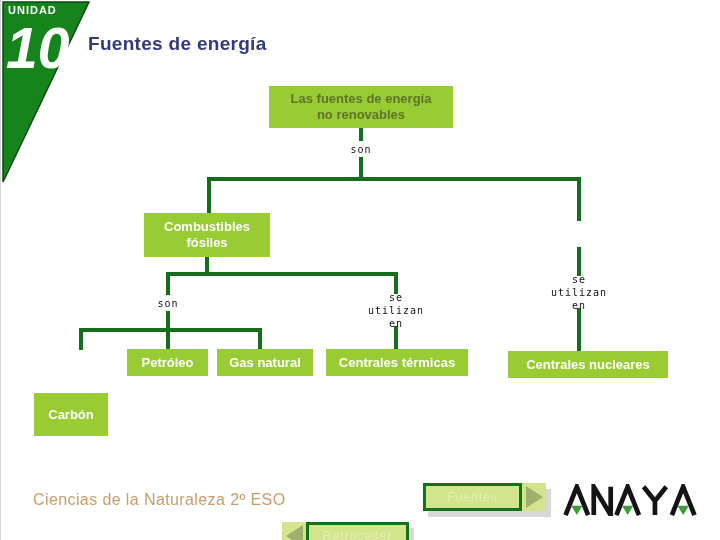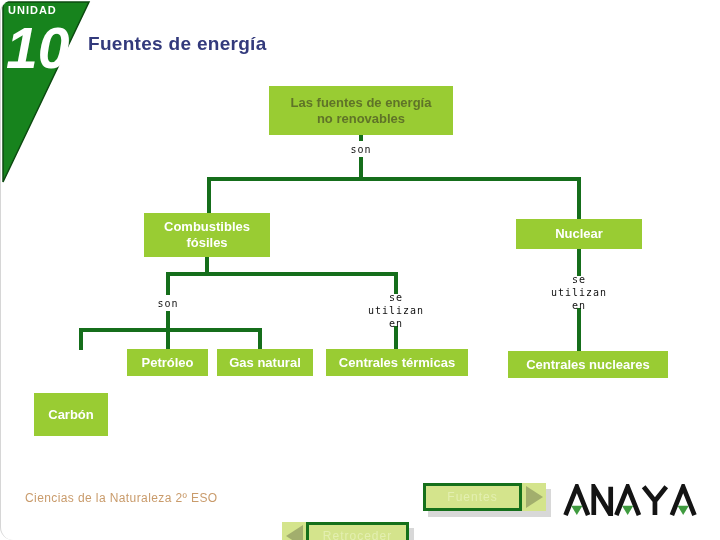--- a/index.html
+++ b/index.html
@@ -1,20 +1,19 @@
 <!DOCTYPE html>
 <html><head>
 <meta charset="utf-8">
 <style>
   html,body { margin:0; padding:0; background:#ffffff; }
   .slide {
     position:relative; width:720px; height:540px; background:#ffffff;
     font-family:"Liberation Sans", sans-serif; overflow:hidden;
     border-left:1px solid #d6d6d6;
-    border-radius:13px;
   }
   
   .hdr-svg { position:absolute; left:0; top:0; }
   .unidad {
     position:absolute; left:7px; top:4px; color:#ffffff;
     font-size:11px; font-weight:bold; letter-spacing:1px; z-index:4;
   }
   .unit-num {
     position:absolute; left:5px; top:20px; color:#ffffff;
     font-size:57px; font-weight:bold; font-style:italic; line-height:1; z-index:4;
@@ -33,21 +32,21 @@
   }
   .node.root { color:#5f7328; }
   .rel {
     position:absolute; background:#ffffff; color:#111111; z-index:3;
     font-family:"DejaVu Sans Mono", monospace; font-size:10px;
     letter-spacing:1px; line-height:13px; text-align:center;
     display:flex; flex-direction:column; align-items:center; justify-content:center;
   }
   
   .course {
-    position:absolute; left:24px; top:491px; color:#c99b6b; font-size:12px;
+    position:absolute; left:32px; top:491px; color:#c99b6b; font-size:16px;
     letter-spacing:0.4px;
     text-align:right;
   }
   .nav { position:absolute; top:483px; display:flex; height:28px; box-shadow:5px 6px 0 #d8d8d8; z-index:2; }
   .arrow-patch {
     background:#d4e48c; display:flex; align-items:center; justify-content:center;
     width:24px; height:28px; cursor:pointer;
   }
   .tri-left {
     width:0; height:0; border-top:11px solid transparent;
@@ -100,30 +99,27 @@
   </div>
   <div class="rel" style="left:361px;top:294px;width:68px;height:32px;">
     <span>se utilizan</span>
     <span>en</span>
   </div>
   <div class="rel" style="left:544px;top:276px;width:68px;height:32px;">
     <span>se utilizan</span>
     <span>en</span>
   </div>
 
-  <div class="node root" style="left:268px;top:86px;width:184px;height:49px;">
+  <div class="node root" style="left:268px;top:86px;width:184px;height:42px;">
     <span>Las fuentes de energía</span>
     <span>no renovables</span>
   </div>
   <div class="node" style="left:143px;top:213px;width:126px;height:44px;">
     <span>Combustibles</span>
     <span>fósiles</span>
-  </div>
-  <div class="node" style="left:515px;top:219px;width:126px;height:30px;">
-    <span>Nuclear</span>
   </div>
   <div class="node" style="left:33px;top:349px;width:74px;height:43px;margin-top:44px;">
     <span>Carbón</span>
   </div>
   <div class="node" style="left:126px;top:349px;width:81px;height:27px;">
     <span>Petróleo</span>
   </div>
   <div class="node" style="left:216px;top:349px;width:96px;height:27px;">
     <span>Gas natural</span>
   </div>

